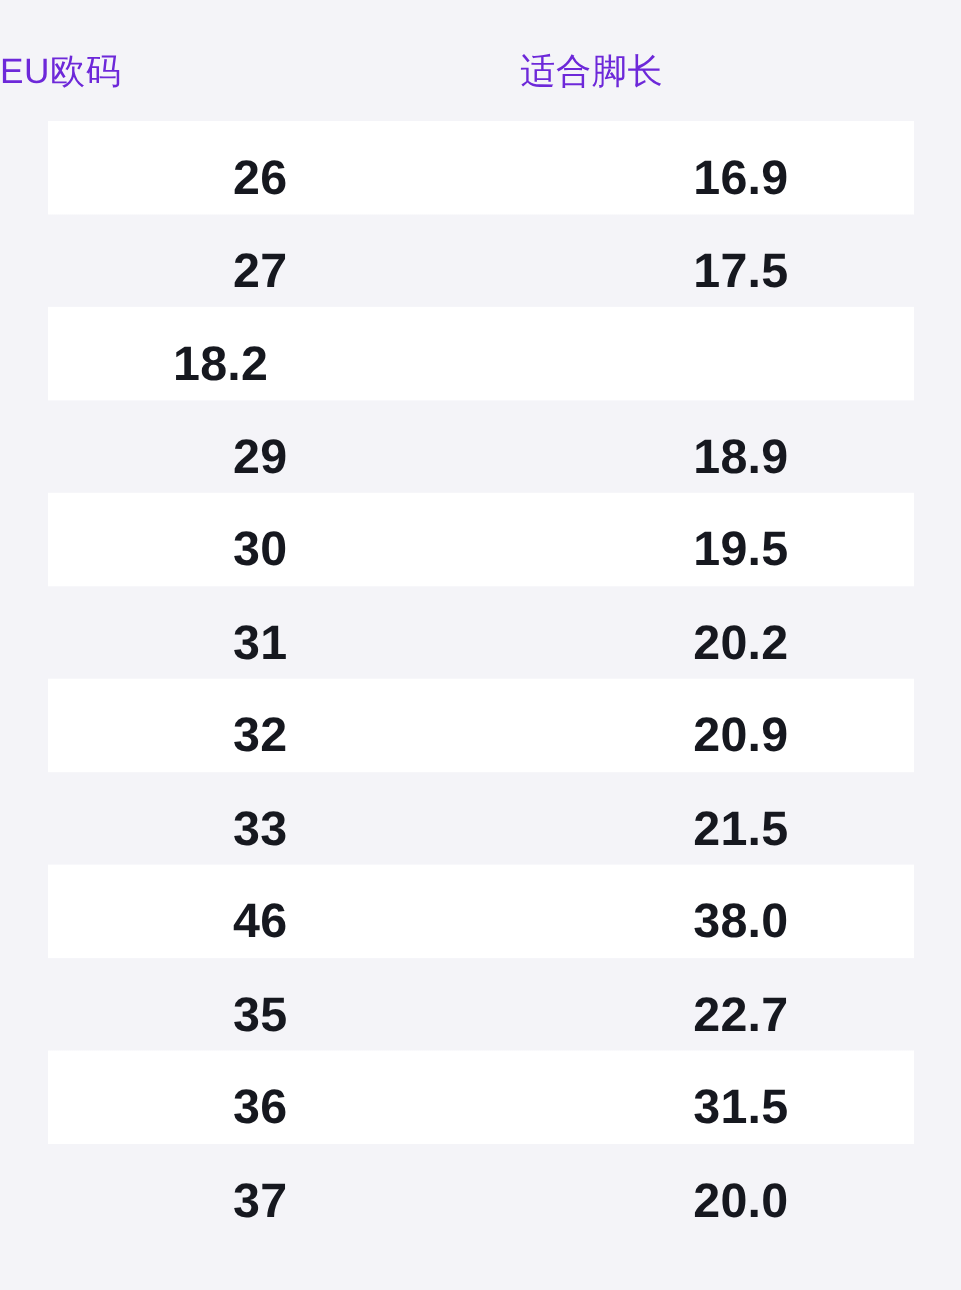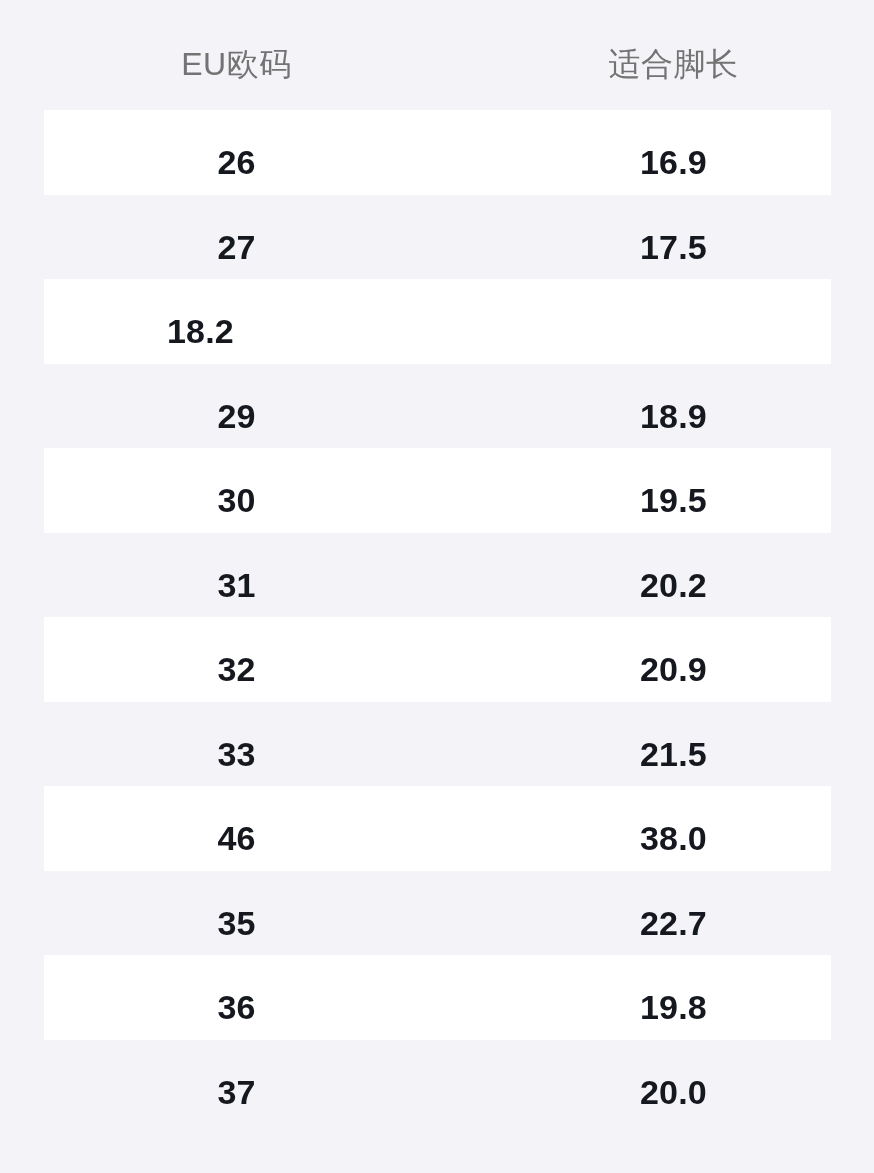--- a/index.html
+++ b/index.html
@@ -25,22 +25,22 @@
   .table-header {
     display: flex;
     width: 874px;
     height: 110px;
     align-items: center;
     background: transparent;
   }
   .th {
     font-size: 32px;
     font-weight: 400;
-    color: #737373;
-    text-align: center;
+    color: #6d28d9;
+    text-align: left;
     letter-spacing: 0.5px;
     line-height: 1;
     padding-top: 18px;
     box-sizing: border-box;
   }
   .col-a { width: 473px; }
   .col-b { width: 401px; }
 
   
   .table-body {
@@ -57,21 +57,21 @@
     background:
       linear-gradient(to right,
         rgba(0,0,0,0) 0px,
         rgba(0,0,0,0) 44px,
         #ffffff 44px,
         #ffffff 831px,
         rgba(0,0,0,0) 831px,
         rgba(0,0,0,0) 874px);
   }
   .td {
-    font-size: 34px;
+    font-size: 44px;
     font-weight: 700;
     color: #16181f;
     text-align: center;
     letter-spacing: 0.2px;
     line-height: 1;
     box-sizing: border-box;
     margin-top: 20px;
   }
 </style>
 </head>
@@ -119,21 +119,21 @@
       <div class="table-row striped">
         <div class="td col-a">46</div>
         <div class="td col-b">38.0</div>
       </div>
       <div class="table-row">
         <div class="td col-a">35</div>
         <div class="td col-b">22.7</div>
       </div>
       <div class="table-row striped">
         <div class="td col-a">36</div>
-        <div class="td col-b">19.8</div>
+        <div class="td col-b">31.5</div>
       </div>
       <div class="table-row">
         <div class="td col-a">37</div>
         <div class="td col-b">20.0</div>
       </div>
     </div>
 
 </div>
 
 </body></html>

